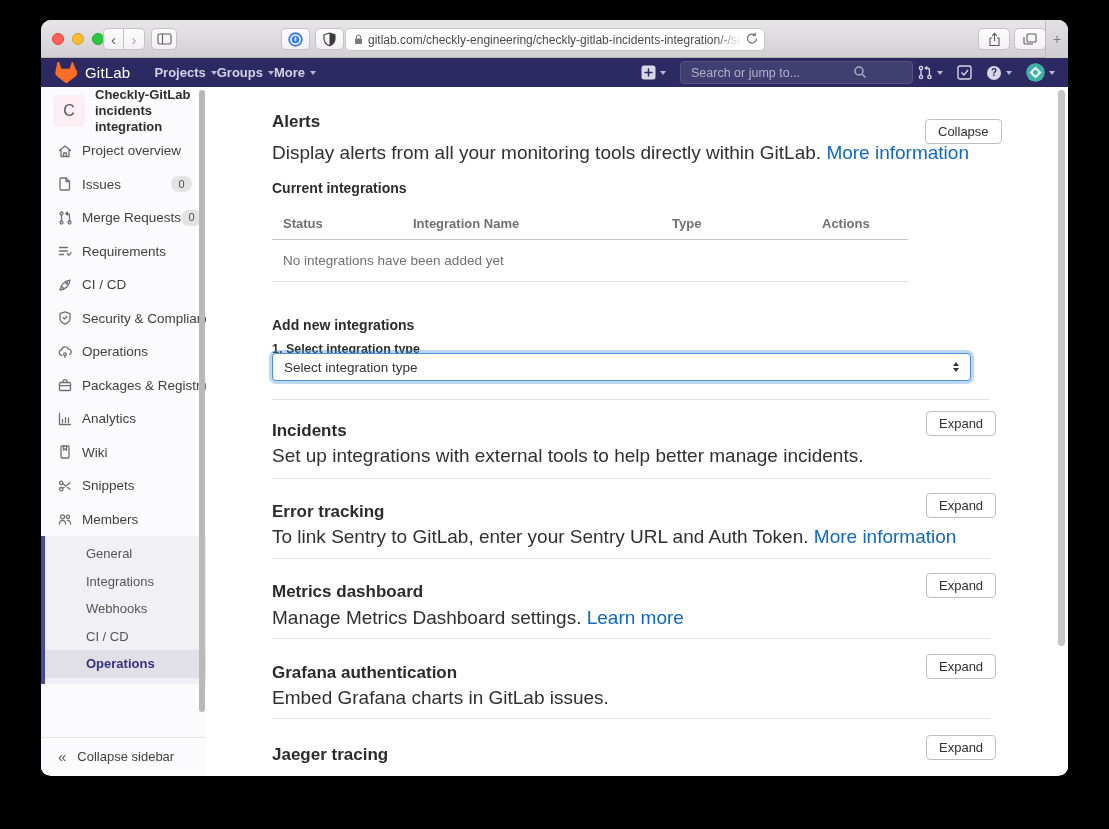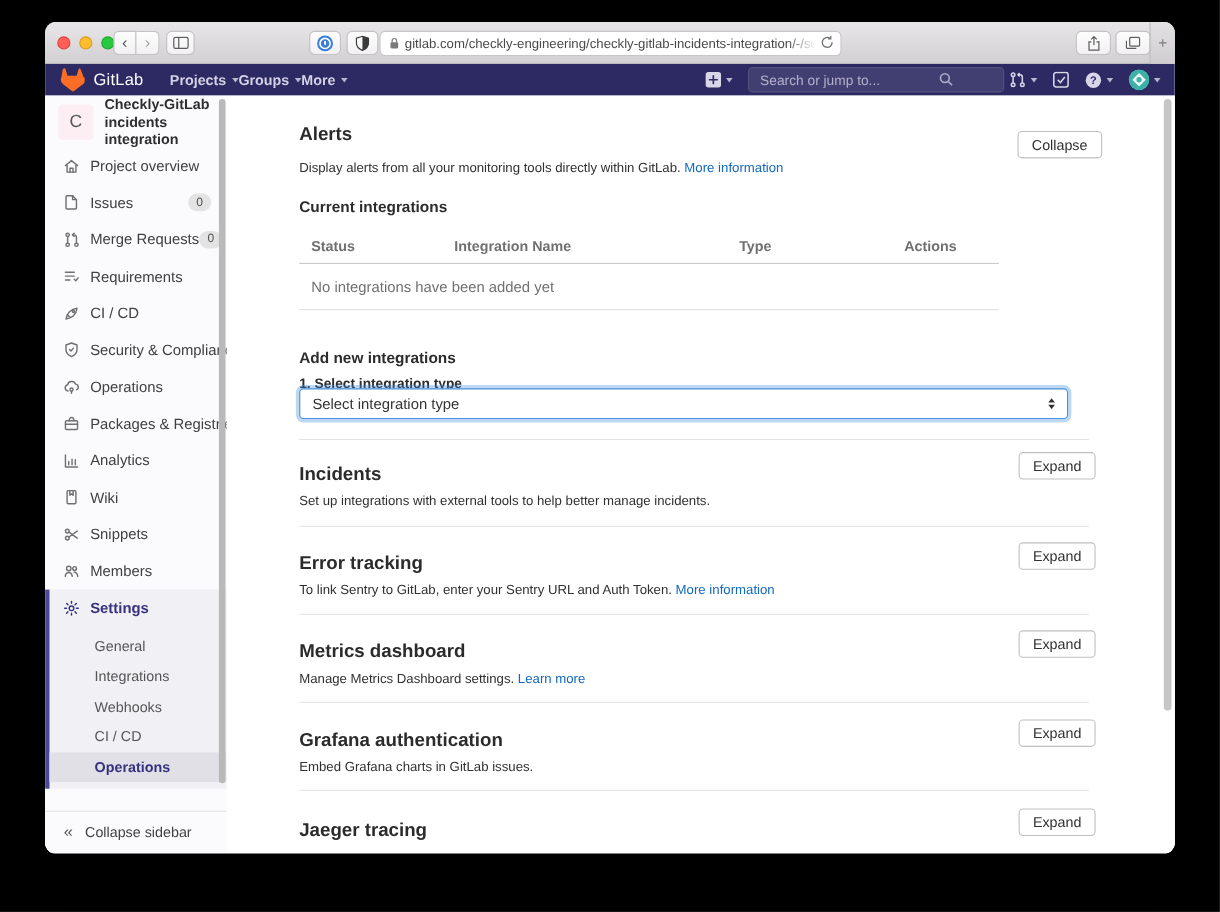--- a/index.html
+++ b/index.html
@@ -74,21 +74,21 @@
   .sub-item.active{background:#e1e0e7;font-weight:700;color:var(--sidebar-active);}
   .collapse-row{position:absolute;left:0;bottom:0;width:100%;height:38px;border-top:1px solid #e5e5e5;display:flex;align-items:center;gap:11px;padding:0 17px;font-size:13px;color:#404040;background:#fbfafd;cursor:pointer;}
   .collapse-glyph{font-size:15px;color:#555;}
   .sb-scroll{position:absolute;right:1px;top:3px;width:6px;height:622px;border-radius:3px;background:#b9b9b9;}
 
   
   .main{position:absolute;left:165px;top:0;width:862px;height:688px;background:#fff;}
   .main-scroll{position:absolute;right:3px;top:3px;width:7px;height:556px;border-radius:4px;background:#c6c6c6;}
   .abs{position:absolute;}
   .sec-title{font-size:17px;font-weight:600;color:#2b2b2b;line-height:24px;}
-  .desc{font-size:12px;color:#303030;line-height:17px;}
+  .desc{font-size:19px;color:#303030;line-height:17px;}
   .lnk{color:var(--link);cursor:pointer;}
   .btn{height:25px;border:1px solid #bfbfbf;border-radius:4px;background:#fff;color:#303030;font-size:13px;display:inline-flex;align-items:center;padding:0 12px;cursor:pointer;font-family:inherit;}
   .sub-head{font-size:14px;font-weight:700;color:#2c2c2c;}
   .step-label{font-size:12.5px;font-weight:700;color:#2c2c2c;}
   .divider{height:1px;background:#e3e3e3;}
   .tbl{width:636px;}
   .tbl-head{position:relative;height:33px;border-bottom:1px solid #c9c9c9;font-size:13px;font-weight:600;color:#707070;}
   .tbl-head span{position:absolute;top:9px;}
   .tbl-row{height:42px;border-bottom:1px solid #e0e0e0;display:flex;align-items:center;padding-left:11px;font-size:13.5px;color:#707070;}
   .select-box{width:699px;height:28px;background:#fff;border:1px solid #4d90d9;border-radius:4px;box-shadow:0 0 0 3px rgba(66,143,220,.35);display:flex;align-items:center;justify-content:space-between;padding:0 11px;font-size:13.5px;color:#333;cursor:pointer;}
@@ -362,29 +362,20 @@
               <circle cx="5.5" cy="5.8" r="2"></circle>
               <path d="M2.3 13c.3-2.3 1.6-3.6 3.2-3.6S8.4 10.7 8.7 13"></path>
               <circle cx="10.8" cy="5.8" r="1.7"></circle>
               <path d="M10.4 9.3c1.8 0 3 1.4 3.3 3.7"></path>
             </svg>
           </span>
         <span class="nav-label">Members</span>
       </div>
 
       <div class="settings-block">
-        <div class="nav-item">
-          <span class="nav-ic16">
-              <svg width="16" height="16" viewBox="0 0 16 16" fill="none" stroke="currentColor" stroke-width="1.3" stroke-linecap="round" stroke-linejoin="round">
-                <circle cx="8" cy="8" r="2.1"></circle>
-                <path d="M8 1.8v1.7M8 12.5v1.7M1.8 8h1.7M12.5 8h1.7M3.6 3.6l1.2 1.2M11.2 11.2l1.2 1.2M12.4 3.6l-1.2 1.2M4.8 11.2l-1.2 1.2"></path>
-              </svg>
-            </span>
-          <span class="nav-label">Settings</span>
-        </div>
         <div class="sub-list">
           <div class="sub-item">General</div>
           <div class="sub-item">Integrations</div>
           <div class="sub-item">Webhooks</div>
           <div class="sub-item">CI / CD</div>
           <div class="sub-item active">Operations</div>
         </div>
       </div>
 
       <div class="collapse-row">

